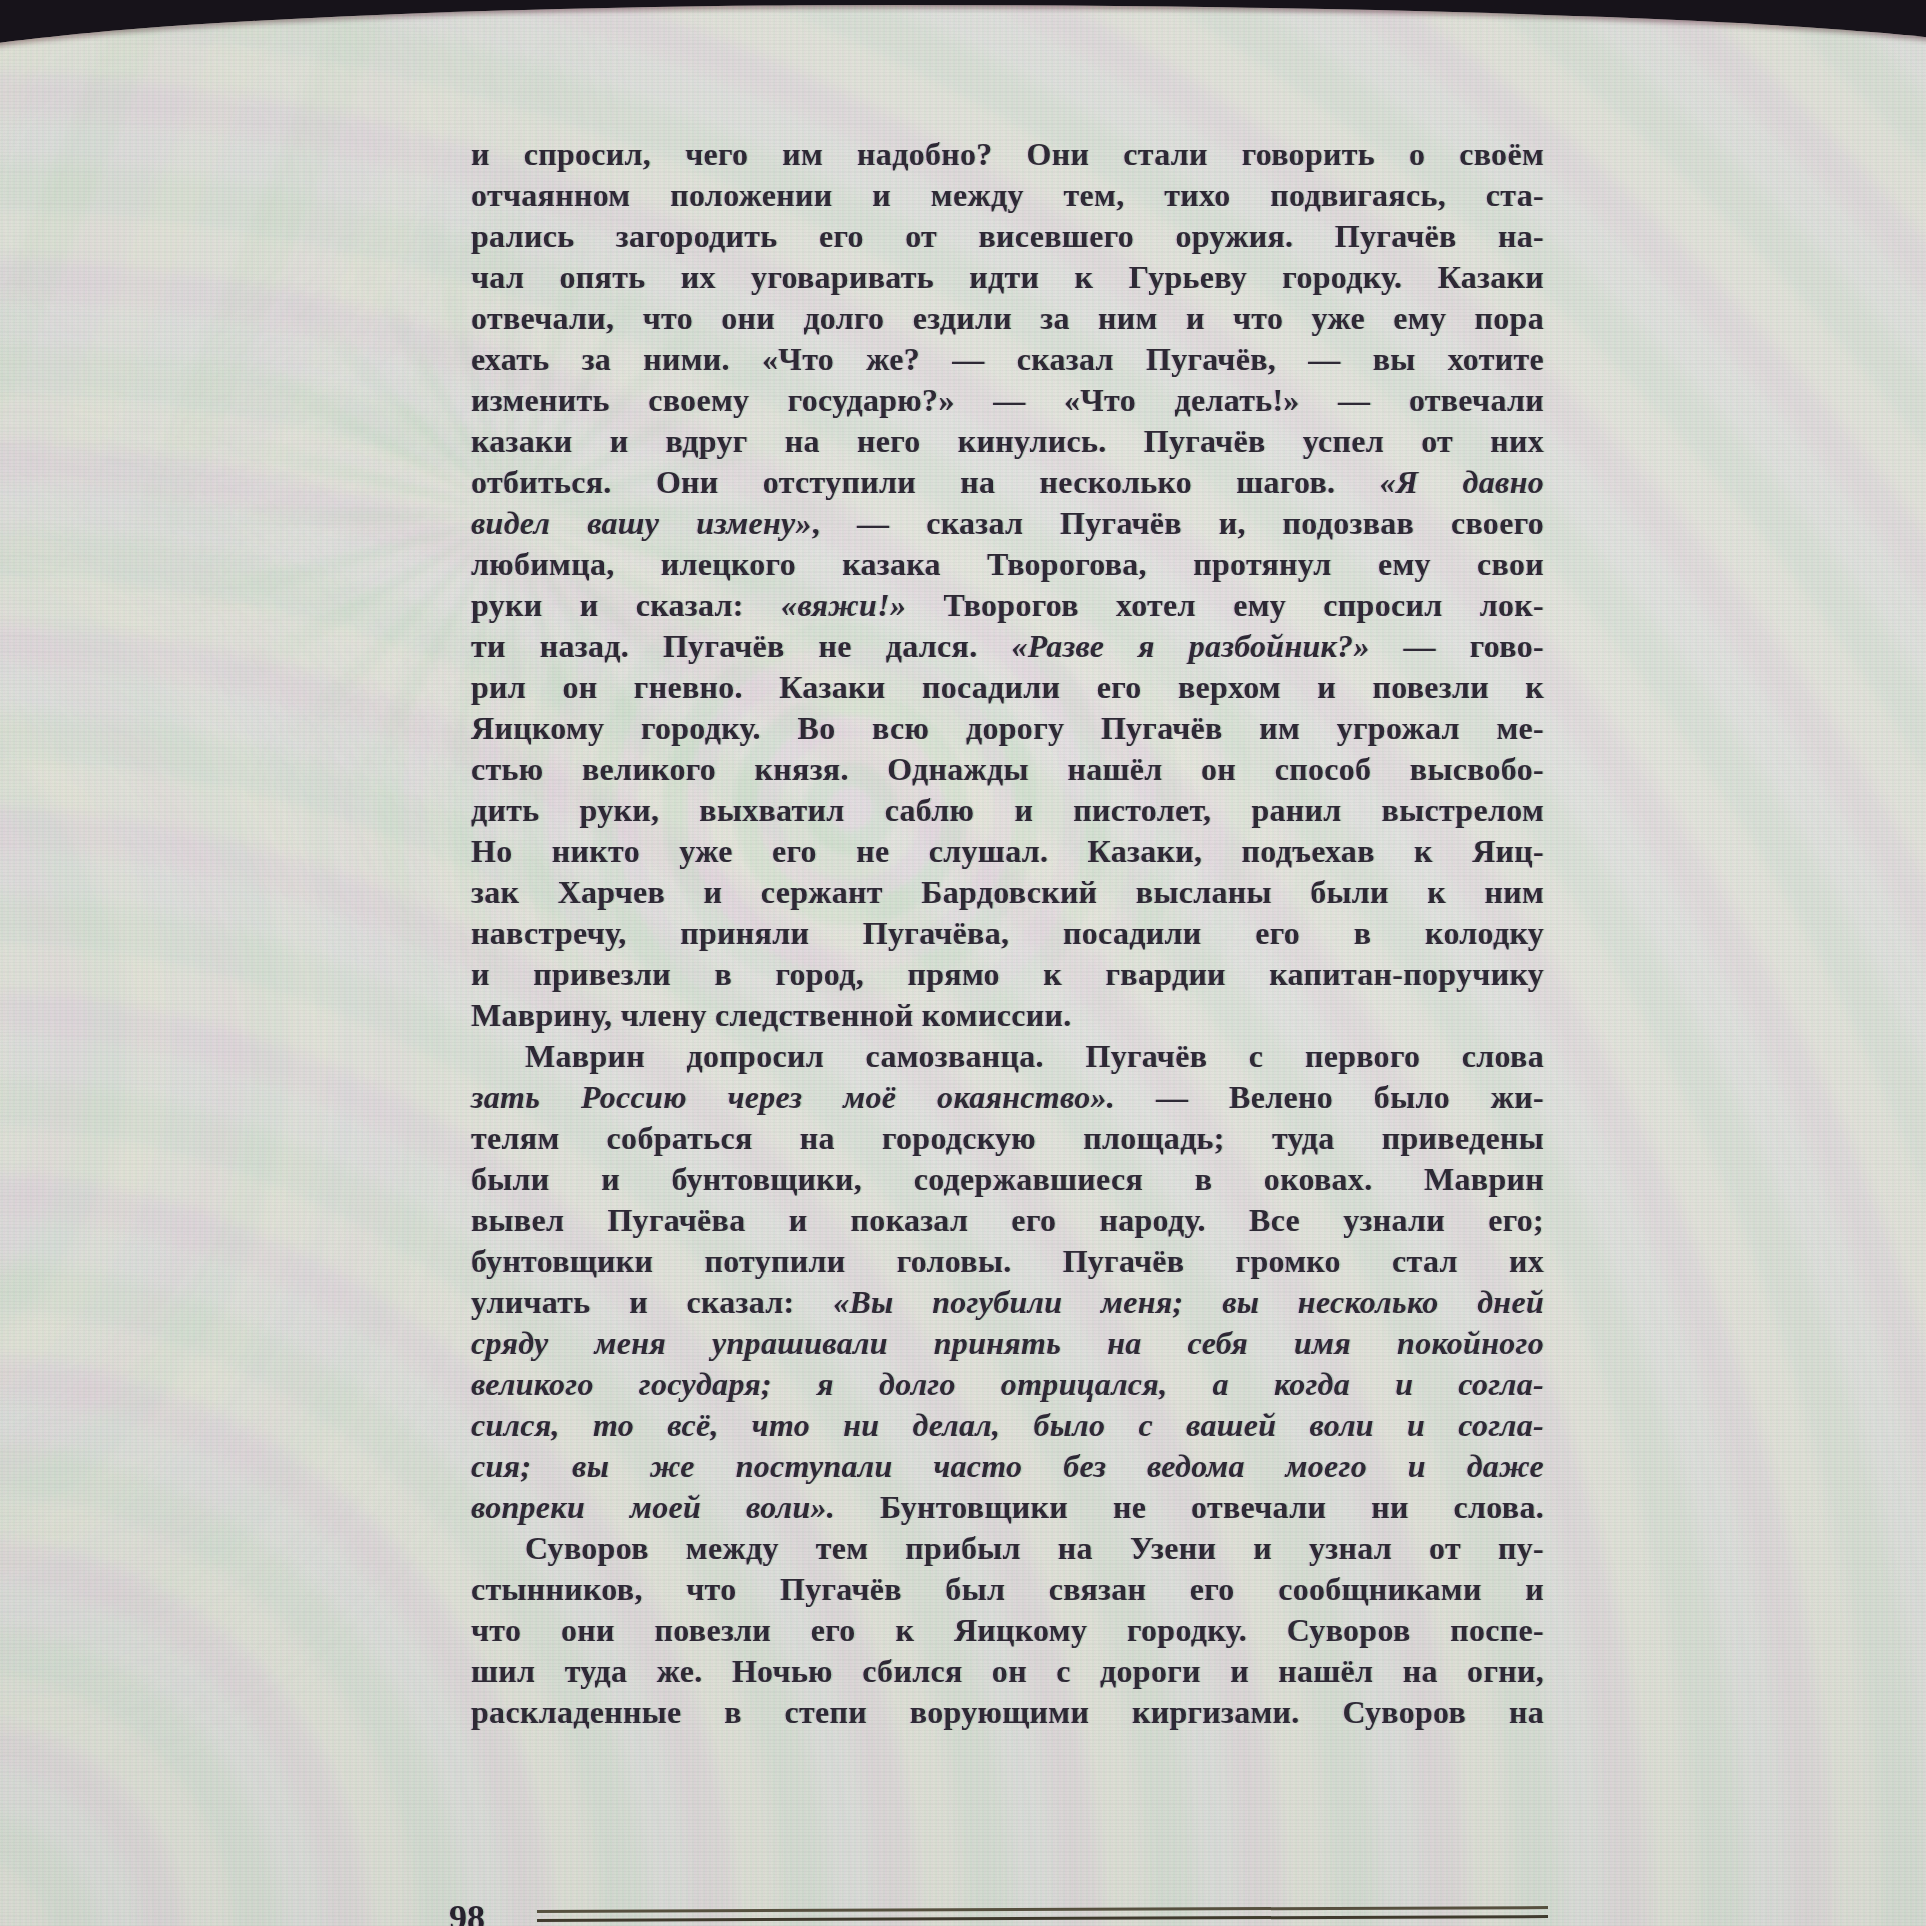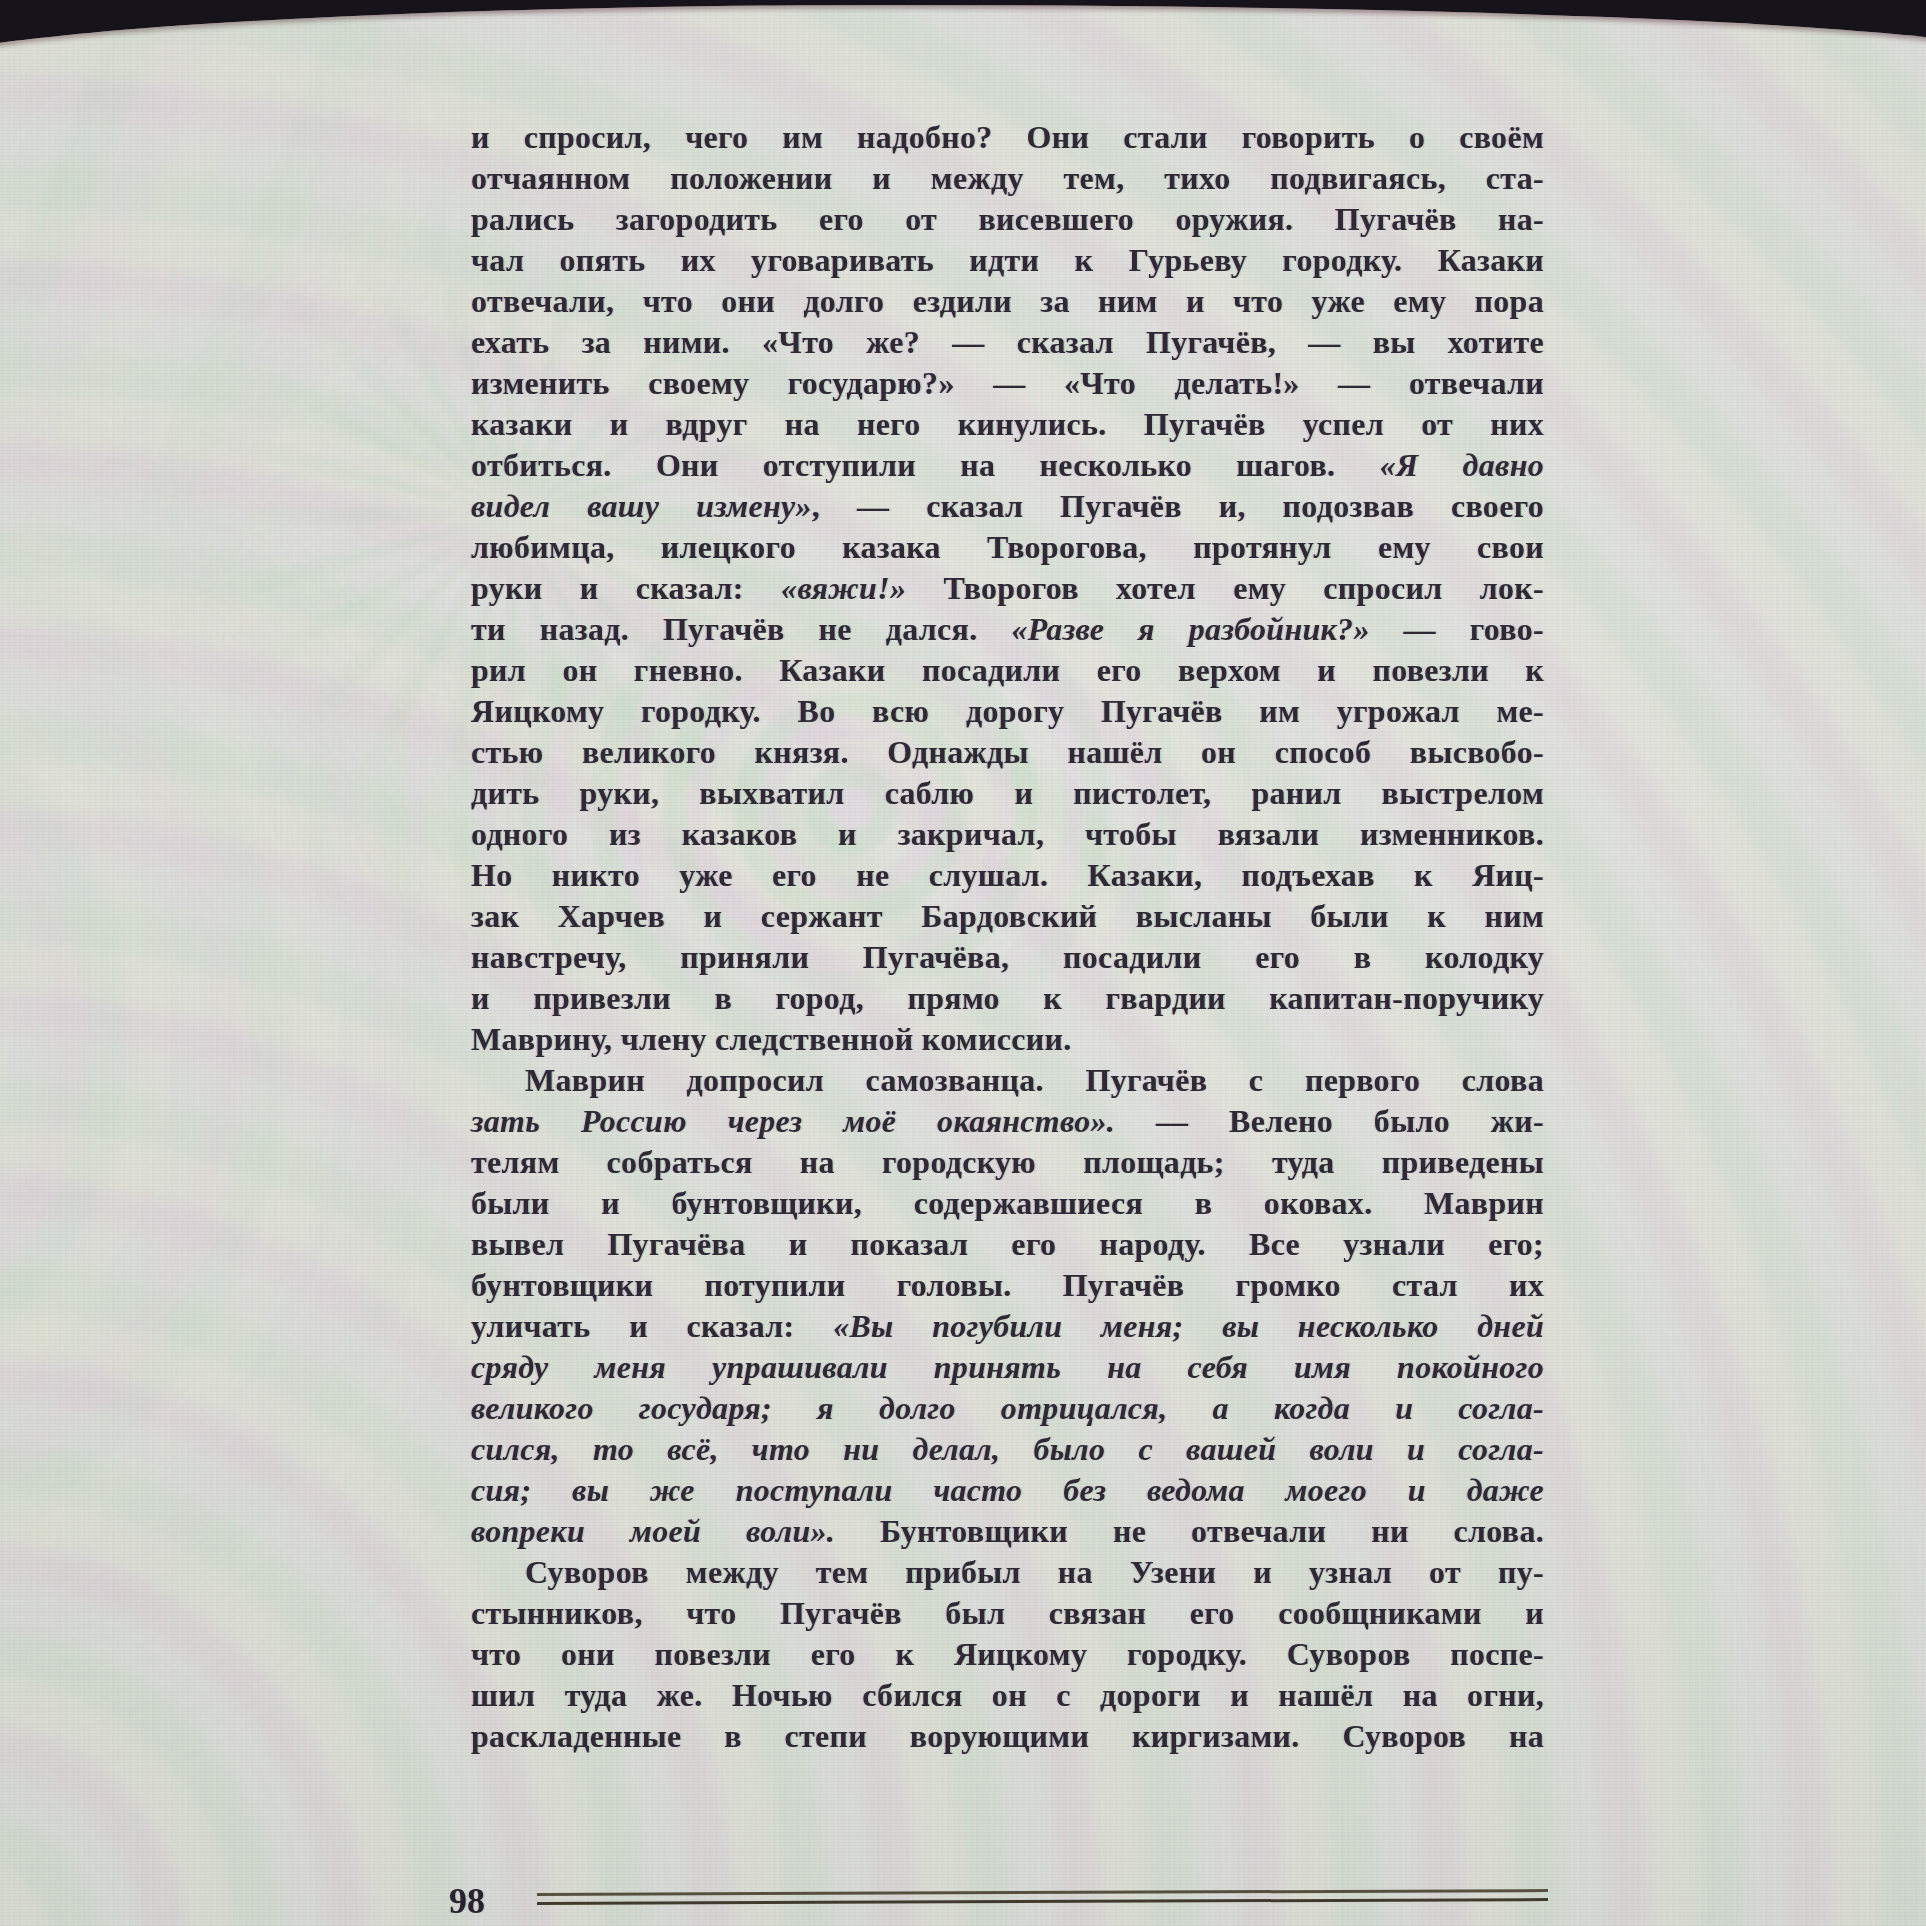--- a/index.html
+++ b/index.html
@@ -81,20 +81,21 @@
         rgba(236,160,226,0.040) 1.9px 3.9px,
         rgba(241,241,216,0.035) 3.9px 5.8px),
       repeating-linear-gradient(180deg,
         rgba(40,40,55,0.028) 0 1.3px,
         rgba(255,255,255,0.022) 1.3px 3.2px);
   }
   
   .content {
     position: absolute; inset: 0;
     color: #2e2935;
+    margin-top: 17px;
   }
   .text-block {
     position: absolute;
     left: 471px; top: 117px; width: 1073px;
     font-size: 32px;
     font-weight: 700;
     letter-spacing: 0.3px;
     text-shadow: 1.3px 0 0.6px rgba(60,160,95,0.22), -1.3px 0 0.6px rgba(185,70,170,0.18);
   }
   .line {
@@ -149,21 +150,20 @@
         <div class="line"><span class="seg">казаки и вдруг на него кинулись. Пугачёв успел от них</span></div>
         <div class="line"><span class="seg">отбиться. Они отступили на несколько шагов. </span><span class="seg it">«Я давно</span></div>
         <div class="line"><span class="seg it">видел вашу измену»</span><span class="seg">, — сказал Пугачёв и, подозвав своего</span></div>
         <div class="line"><span class="seg">любимца, илецкого казака Творогова, протянул ему свои</span></div>
         <div class="line"><span class="seg">руки и сказал: </span><span class="seg it">«вяжи!»</span><span class="seg"> Творогов хотел ему спросил лок-</span></div>
         <div class="line"><span class="seg">ти назад. Пугачёв не дался. </span><span class="seg it">«Разве я разбойник?»</span><span class="seg"> — гово-</span></div>
         <div class="line"><span class="seg">рил он гневно. Казаки посадили его верхом и повезли к</span></div>
         <div class="line"><span class="seg">Яицкому городку. Во всю дорогу Пугачёв им угрожал ме-</span></div>
         <div class="line"><span class="seg">стью великого князя. Однажды нашёл он способ высвобо-</span></div>
         <div class="line"><span class="seg">дить руки, выхватил саблю и пистолет, ранил выстрелом</span></div>
-        <div class="line"><span class="seg">одного из казаков и закричал, чтобы вязали изменников.</span></div>
         <div class="line"><span class="seg">Но никто уже его не слушал. Казаки, подъехав к Яиц-</span></div>
         <div class="line"><span class="seg">зак Харчев и сержант Бардовский высланы были к ним</span></div>
         <div class="line"><span class="seg">навстречу, приняли Пугачёва, посадили его в колодку</span></div>
         <div class="line"><span class="seg">и привезли в город, прямо к гвардии капитан-поручику</span></div>
         <div class="line flush"><span class="seg">Маврину, члену следственной комиссии.</span></div>
       </div>
       <div class="para">
         <div class="line indented"><span class="seg">Маврин допросил самозванца. Пугачёв с первого слова</span></div>
         <div class="line"><span class="seg it">зать Россию через моё окаянство».</span><span class="seg"> — Велено было жи-</span></div>
         <div class="line"><span class="seg">телям собраться на городскую площадь; туда приведены</span></div>

